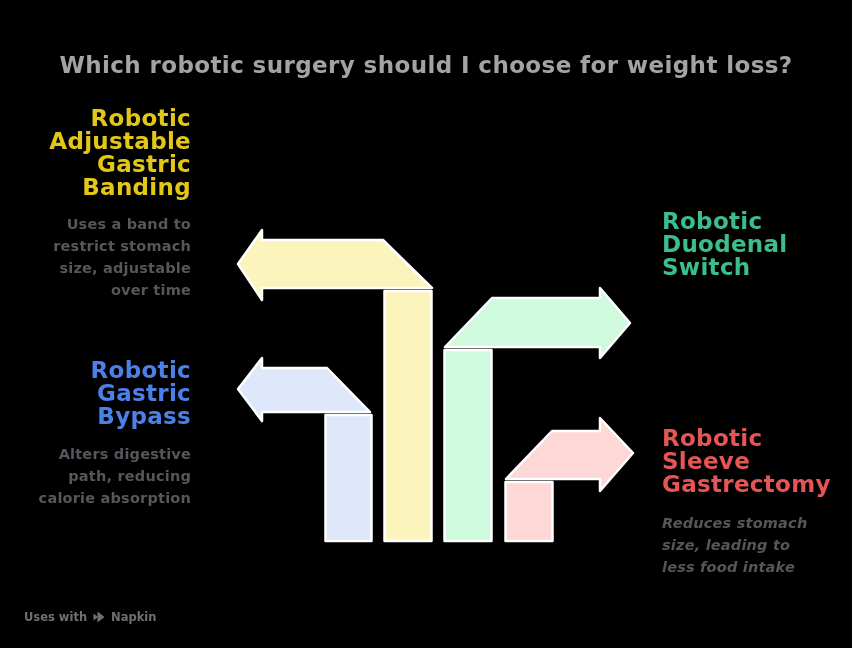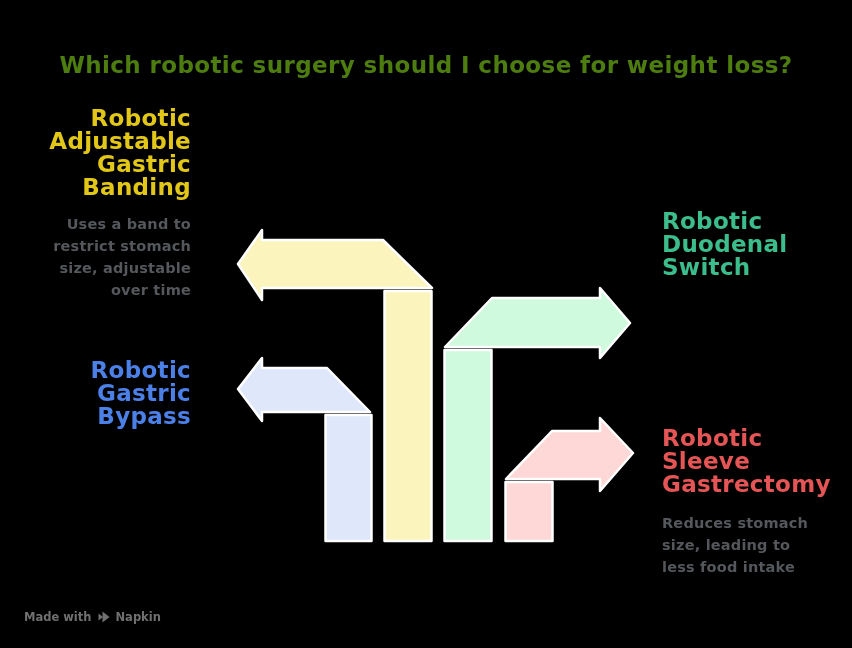--- a/index.html
+++ b/index.html
@@ -42,21 +42,21 @@
     left:24px;top:610px;
     display:flex;align-items:center;gap:5px;
     font-size:11.5px;font-weight:bold;
   }
 </style>
 </head>
 <body>
 
 <div class="canvas">
 
-  <div class="title" style="color: #4d7c0f;">Which robotic surgery should I choose for weight loss?</div>
+  <div class="title" style="color: #a3a3a3;">Which robotic surgery should I choose for weight loss?</div>
 
   <svg class="arrows" width="852" height="648" viewBox="0 0 852 648">
 
     <polygon class="arrow" points="238,264 262,230 262,240 383,240 432,288 262,288 262,300" fill="#FBF4BD"></polygon>
     <rect class="arrow" x="384.5" y="291" width="47" height="250" fill="#FBF4BD"></rect>
 
     <polygon class="arrow" points="630,323 600,288 600,298 492,298 445,347 600,347 600,358" fill="#CFFADE"></polygon>
     <rect class="arrow" x="444.5" y="350" width="47" height="191" fill="#CFFADE"></rect>
 
     <polygon class="arrow" points="238,389 262,358 262,368 327,368 370,412 262,412 262,421" fill="#DFE8FA"></polygon>
@@ -75,30 +75,33 @@
 size, adjustable
 over time</div>
 
   <div class="label" style="left: 662px; top: 210px; color: rgb(60, 189, 140);">Robotic
 Duodenal
 Switch</div>
 
   <div class="label align-right" style="right: 661px; top: 359px; color: rgb(75, 128, 232);">Robotic
 Gastric
 Bypass</div>
+  <div class="desc align-right" style="right: 661px; top: 443px; color: rgb(84, 87, 91);">Alters digestive
+path, reducing
+calorie absorption</div>
 
   <div class="label" style="left: 662px; top: 427px; color: rgb(230, 85, 85);">Robotic
 Sleeve
 Gastrectomy</div>
-  <div class="desc" style="left: 662px; top: 512px; color: rgb(84, 87, 91);">Reduces stomach
+  <div class="desc" style="left: 662px; top: 512px; color: rgb(84, 87, 91); font-style: italic;">Reduces stomach
 size, leading to
 less food intake</div>
 
   <div class="watermark" style="color: rgb(112, 112, 112);">
-    <span>Made with</span>
+    <span>Uses with</span>
     <svg width="14" height="14" viewBox="0 0 14 14">
       <path d="M1.5 3.5 L6 7 L1.5 10.5 Z" fill="#707070"></path>
       <path d="M5.5 1.5 L12.5 7 L5.5 12.5 Z" fill="#707070"></path>
     </svg>
     <span>Napkin</span>
   </div>
 
 </div>
 
 </body></html>

